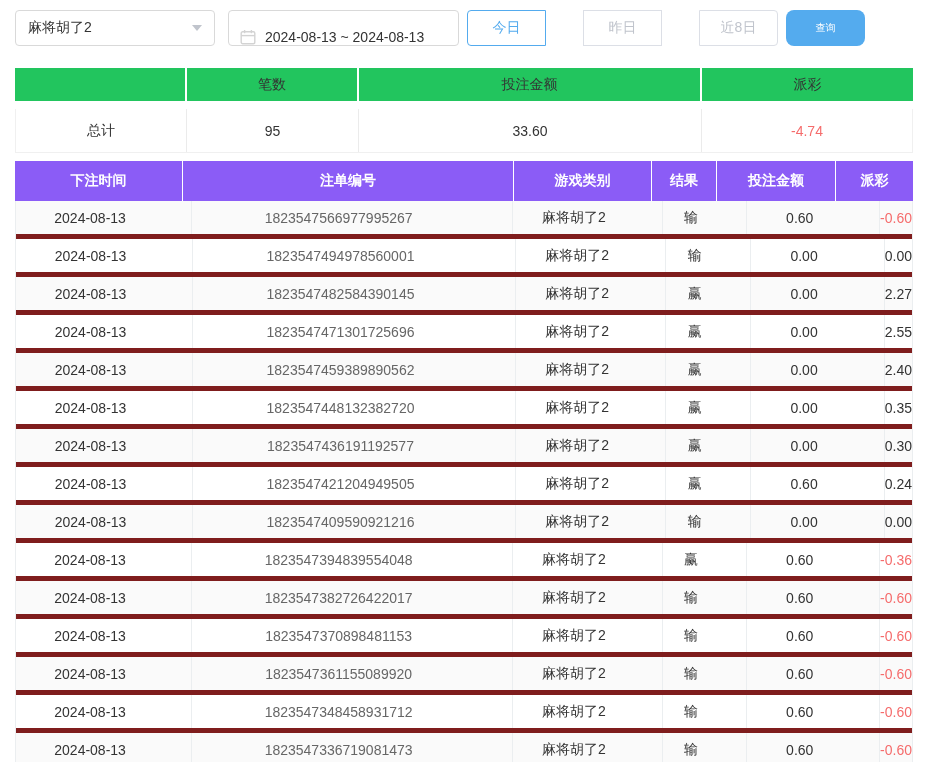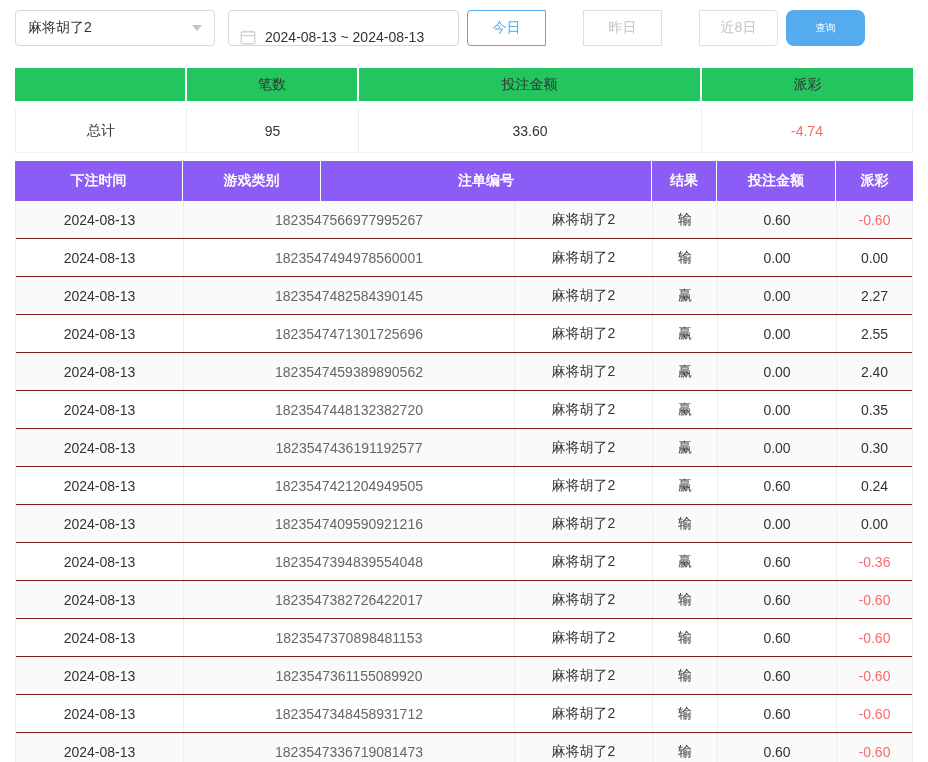--- a/index.html
+++ b/index.html
@@ -56,21 +56,21 @@
   .s-row .cell:first-child { border-left: none; }
   .s-col-1 { width: 170px; } .s-col-2 { width: 172px; }
   .s-col-3 { width: 343px; } .s-col-4 { flex: 1; }
 
   
   .grid { margin-top: 8px; }
   .g-header { display: flex; height: 40px; background: #8b5cf6; color: #fff; font-weight: bold; }
   .g-header .cell { border-left: 1px solid #fff; }
   .g-header .cell:first-child { border-left: none; }
   .g-body { border-left: 1px solid #ebeef0; border-right: 1px solid #ebeef0; }
-  .g-row { display: flex; height: 38px; border-bottom: 1px solid #7f1d1d; background: #fff; }
+  .g-row { display: flex; height: 38px; border-bottom: 5px solid #7f1d1d; background: #fff; gap: 27px; }
   .g-row:nth-child(odd) { background: #fafafa; }
   .g-row .cell { border-left: 1px solid #ebeef0; }
   .g-row .cell:first-child { border-left: none; }
   .col-date { width: 167px; } .col-id { width: 331px; color: #666; }
   .col-game { width: 138px; } .col-result { width: 65px; }
   .col-bet { width: 119px; } .col-payout { flex: 1; }
   .g-header .col-id, .g-header .col-date { color: #fff; }
 
   .neg { color: var(--negative); }
 </style>
@@ -117,22 +117,22 @@
       <div class="cell s-col-1">总计</div>
       <div class="cell s-col-2">95</div>
       <div class="cell s-col-3">33.60</div>
       <div class="cell s-col-4 neg">-4.74</div>
     </div>
   </div>
 
   <div class="grid">
     <div class="g-header">
       <div class="cell col-date">下注时间</div>
+      <div class="cell col-id">注单编号</div>
       <div class="cell col-game">游戏类别</div>
-      <div class="cell col-id">注单编号</div>
       <div class="cell col-result">结果</div>
       <div class="cell col-bet">投注金额</div>
       <div class="cell col-payout">派彩</div>
     </div>
     <div class="g-body">
         <div class="g-row">
           <div class="cell col-date">2024-08-13</div>
           <div class="cell col-id">1823547566977995267</div>
           <div class="cell col-game">麻将胡了2</div>
           <div class="cell col-result">输</div>

